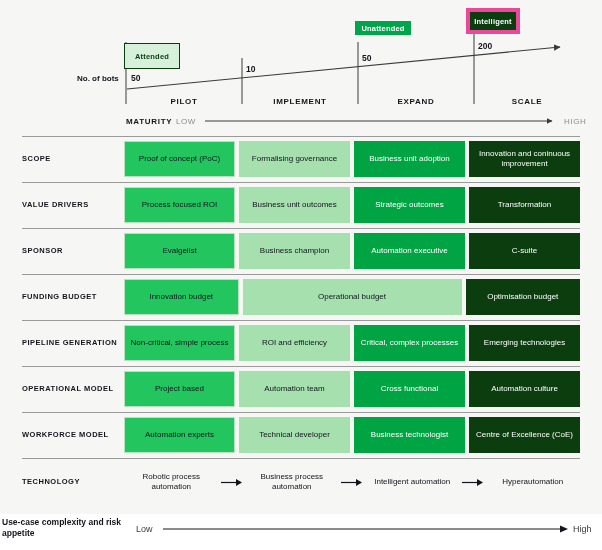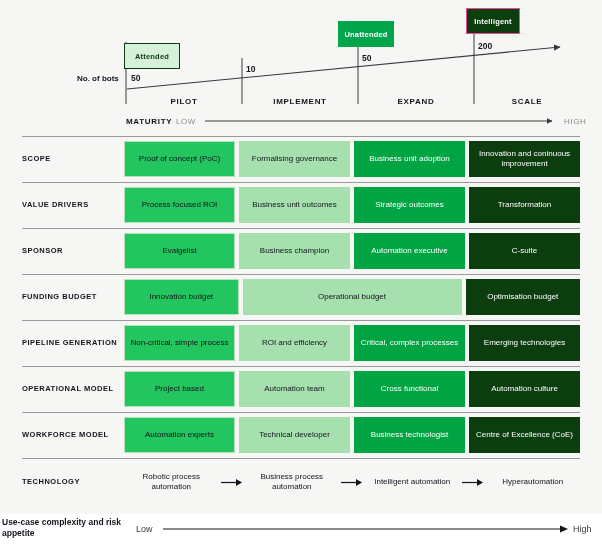--- a/index.html
+++ b/index.html
@@ -83,21 +83,21 @@
     border: 1px solid #0b3d0f;
     color: #0b3d0f;
   }
   .tag-unattended {
     background: #00a44a;
     border: 1px solid #00a44a;
     color: #ffffff;
   }
   .tag-intelligent {
     background: #0b3d0f;
-    border: 1px solid #ec4899;
+    border: 4px solid #ec4899;
     color: #ffffff;
   }
 
   .maturity-word {
     position: absolute;
     font-size: 8px;
     font-weight: bold;
     letter-spacing: 0.7px;
     color: #14141e;
     white-space: nowrap;
@@ -259,21 +259,21 @@
       </svg>
 
       <div class="bots-label" style="left:77px; top:74px;">No. of bots</div>
 
       <div class="bot-count" style="left:131px; top:73px;">50</div>
       <div class="bot-count" style="left:246px; top:64px;">10</div>
       <div class="bot-count" style="left:362px; top:53px;">50</div>
       <div class="bot-count" style="left:478px; top:41px;">200</div>
 
       <div class="tag tag-attended" style="left:124px; top:43px; width:56px; height:26px;">Attended</div>
-      <div class="tag tag-unattended" style="left:338px; top:21px; width:56px; height:26px;">Unattended</div>
+      <div class="tag tag-unattended" style="left:355px; top:21px; width:56px; height:14px;">Unattended</div>
       <div class="tag tag-intelligent" style="left:466px; top:8px; width:54px; height:26px;">Intelligent</div>
 
       <div class="stage-label" style="left:126px; top:97px; width:116px;">PILOT</div>
       <div class="stage-label" style="left:242px; top:97px; width:116px;">IMPLEMENT</div>
       <div class="stage-label" style="left:358px; top:97px; width:116px;">EXPAND</div>
       <div class="stage-label" style="left:474px; top:97px; width:106px;">SCALE</div>
 
       <div class="maturity-word" style="left:126px; top:117px;">MATURITY</div>
       <div class="axis-end" style="left:176px; top:117px;">LOW</div>
       <div class="axis-end" style="left:564px; top:117px;">HIGH</div>

